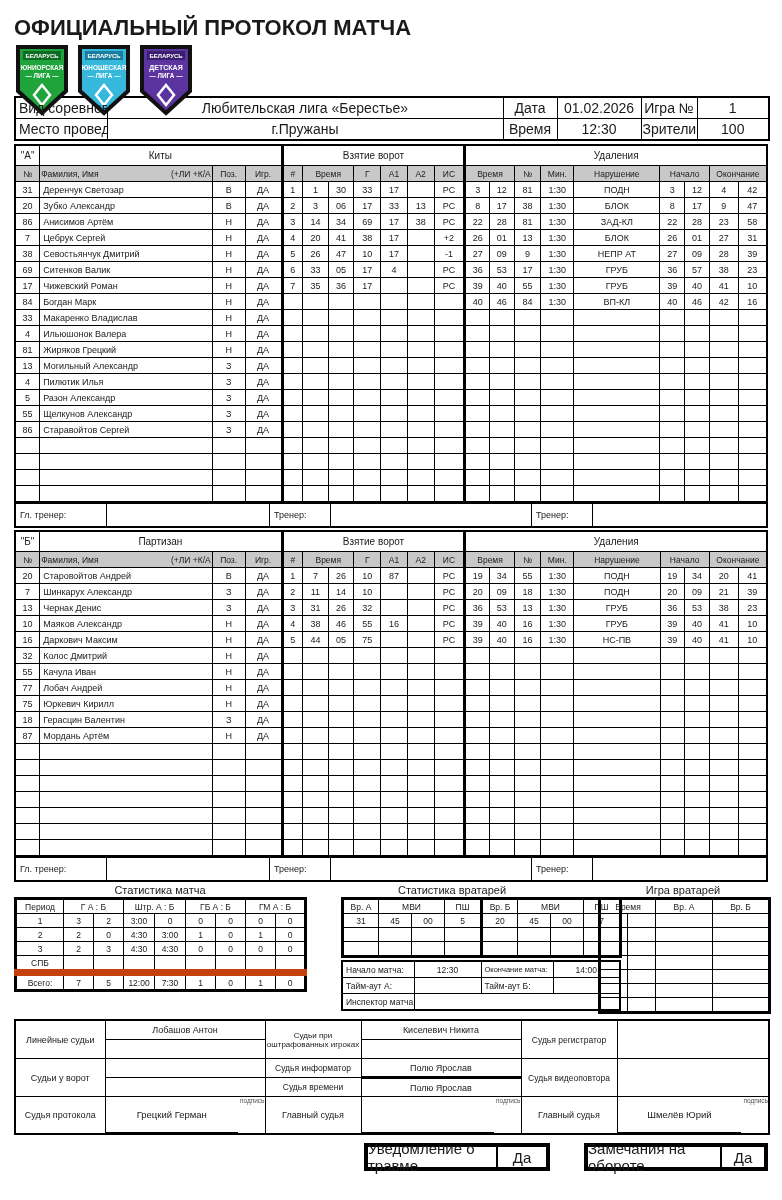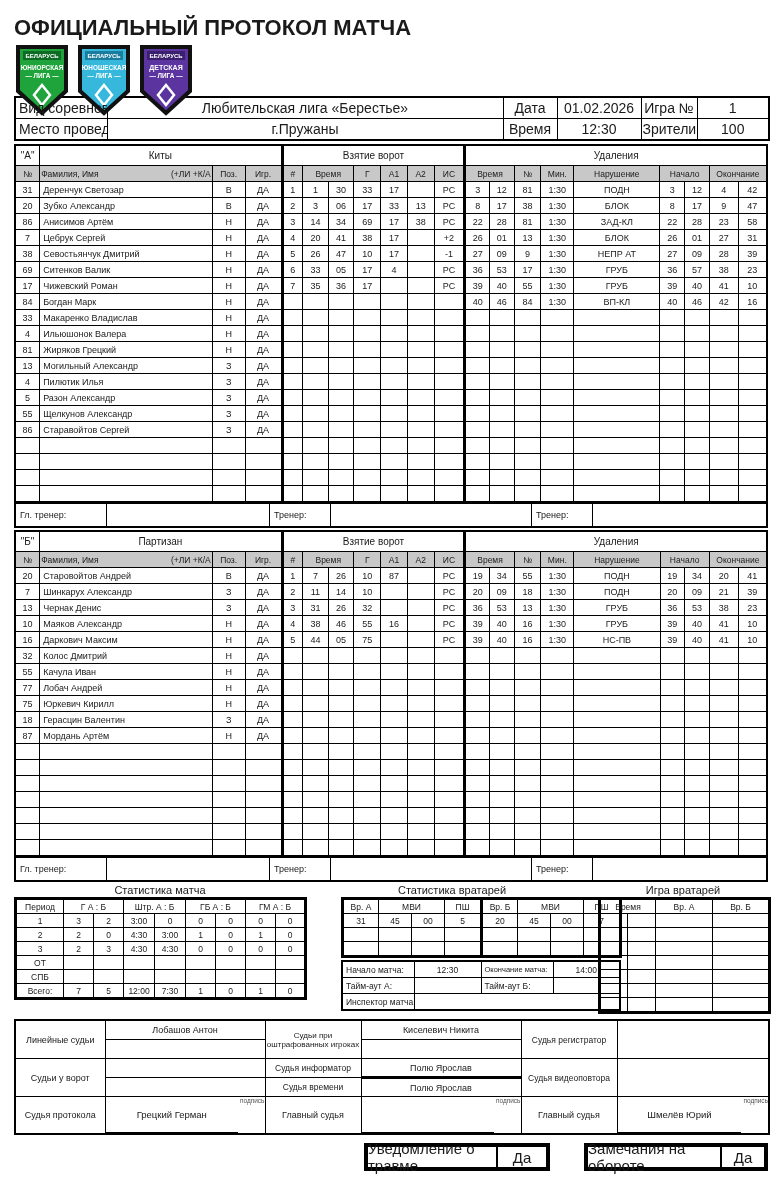--- a/index.html
+++ b/index.html
@@ -8,21 +8,21 @@
   
   .hdr-row{display:flex;align-items:flex-start;justify-content:center;height:78px;margin-top:6px;flex-direction:column;}
   .title{flex:1;text-align:center;font-size:22px;font-weight:bold;letter-spacing:0px;padding-top:26px;font-stretch:condensed;}
   .badges{display:flex;gap:6px;padding-top:2px;}
   
   table{border-collapse:collapse;table-layout:fixed;}
   td{border:1px solid #000;font-size:9px;text-align:center;height:15px;padding:0 1px;overflow:hidden;white-space:nowrap;}
   .gry{background:#c8c8c8;}
   .lft{text-align:left;padding-left:3px;}
   .bl3{border-left:3px solid #000;}
-  .bt3{border-top:1px solid #c2410c;}
+  .bt3{border-top:7px solid #c2410c;}
   .dot{border-left:1px dotted #888;}
   .b2{border:2px solid #000;}
   .band td{height:19px;font-size:10px;}
   .colh td{height:15px;font-size:8.5px;}
   
   .info td{height:20px;font-size:14px;text-align:center;}
   
   .trainer{display:flex;border:2px solid #000;border-top:1px solid #000;height:22px;align-items:stretch;}
   .trainer>div{border-right:1px solid #000;font-size:9px;display:flex;align-items:center;padding-left:4px;}
   .trainer>div:last-child{border-right:none;}
@@ -1130,31 +1130,20 @@
               <td>2</td>
               <td class="dot ">3</td>
               <td>4:30</td>
               <td class="dot ">4:30</td>
               <td>0</td>
               <td class="dot ">0</td>
               <td>0</td>
               <td class="dot ">0</td>
             </tr>
             <tr>
-              <td>ОТ</td>
-              <td></td>
-              <td class="dot "></td>
-              <td></td>
-              <td class="dot "></td>
-              <td></td>
-              <td class="dot "></td>
-              <td></td>
-              <td class="dot "></td>
-            </tr>
-            <tr>
               <td>СПБ</td>
               <td></td>
               <td class="dot "></td>
               <td></td>
               <td class="dot "></td>
               <td></td>
               <td class="dot "></td>
               <td></td>
               <td class="dot "></td>
             </tr>

